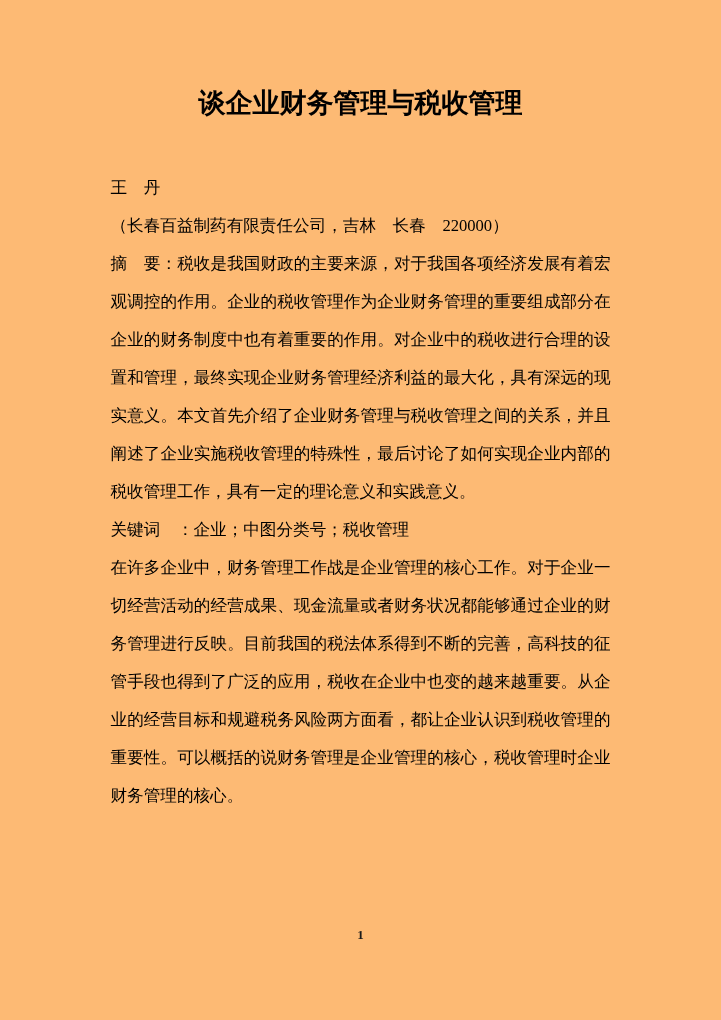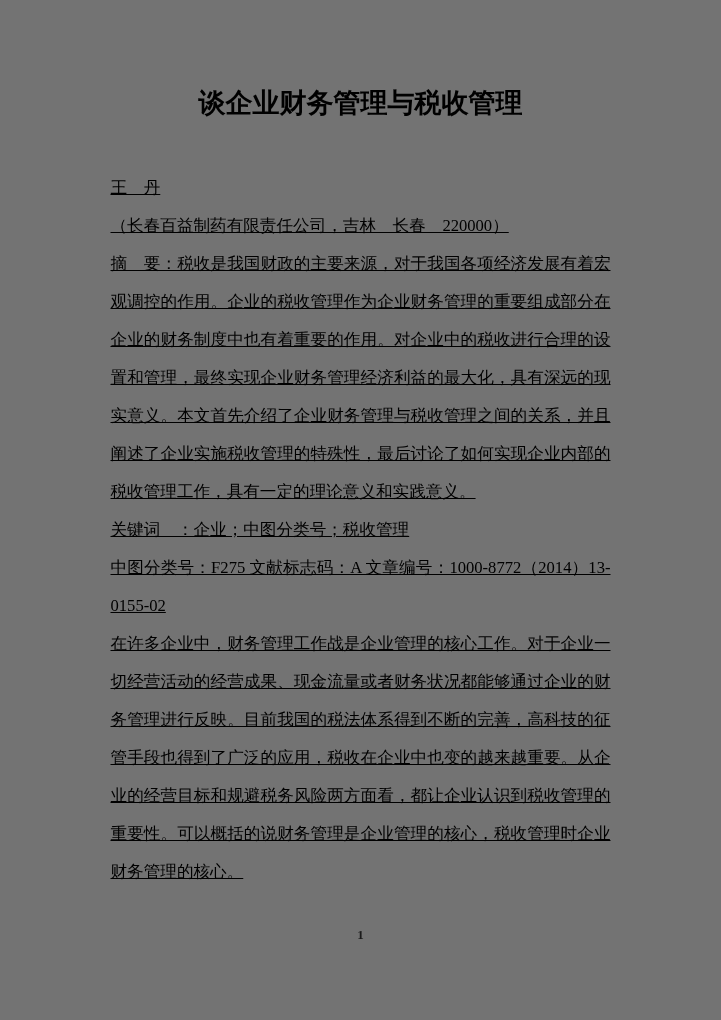--- a/index.html
+++ b/index.html
@@ -4,41 +4,40 @@
 <style>
   html, body {
     margin: 0;
     padding: 0;
     background: #ffffff;
   }
   .page {
     position: relative;
     width: 721px;
     height: 1020px;
-    background: #737373;
+    background: #fdba74;
     color: #000000;
     font-family: "Liberation Serif", "DejaVu Serif", serif;
     overflow: hidden;
   }
   .title {
     margin: 0;
     padding-top: 82px;
     font-size: 27px;
     line-height: 42px;
     font-weight: 700;
     text-align: center;
     color: #000000;
   }
   .content {
     width: 500px;
     margin: 45px auto 0 auto;
     font-size: 16.6px;
     line-height: 38px;
     color: #000000;
-    text-decoration: underline;
   }
   .content p {
     margin: 0;
     padding: 0;
   }
   .para {
     text-align: justify;
     text-justify: inter-character;
   }
   .line {
@@ -66,21 +65,20 @@
   <div class="content">
 
     <p class="line">王　丹</p>
 
     <p class="line">（长春百益制药有限责任公司，吉林　长春　220000）</p>
 
     <p class="para">摘　要：税收是我国财政的主要来源，对于我国各项经济发展有着宏观调控的作用。企业的税收管理作为企业财务管理的重要组成部分在企业的财务制度中也有着重要的作用。对企业中的税收进行合理的设置和管理，最终实现企业财务管理经济利益的最大化，具有深远的现实意义。本文首先介绍了企业财务管理与税收管理之间的关系，并且阐述了企业实施税收管理的特殊性，最后讨论了如何实现企业内部的税收管理工作，具有一定的理论意义和实践意义。</p>
 
     <p class="para">关键词　：企业；中图分类号；税收管理</p>
 
-    <p class="para">中图分类号：F275 文献标志码：A 文章编号：1000-8772（2014）13-0155-02</p>
 
 
     <p class="para">在许多企业中，财务管理工作战是企业管理的核心工作。对于企业一切经营活动的经营成果、现金流量或者财务状况都能够通过企业的财务管理进行反映。目前我国的税法体系得到不断的完善，高科技的征管手段也得到了广泛的应用，税收在企业中也变的越来越重要。从企业的经营目标和规避税务风险两方面看，都让企业认识到税收管理的重要性。可以概括的说财务管理是企业管理的核心，税收管理时企业财务管理的核心。</p>
 
   </div>
 
   <div class="page-number">1</div>
 
 </div>
 

